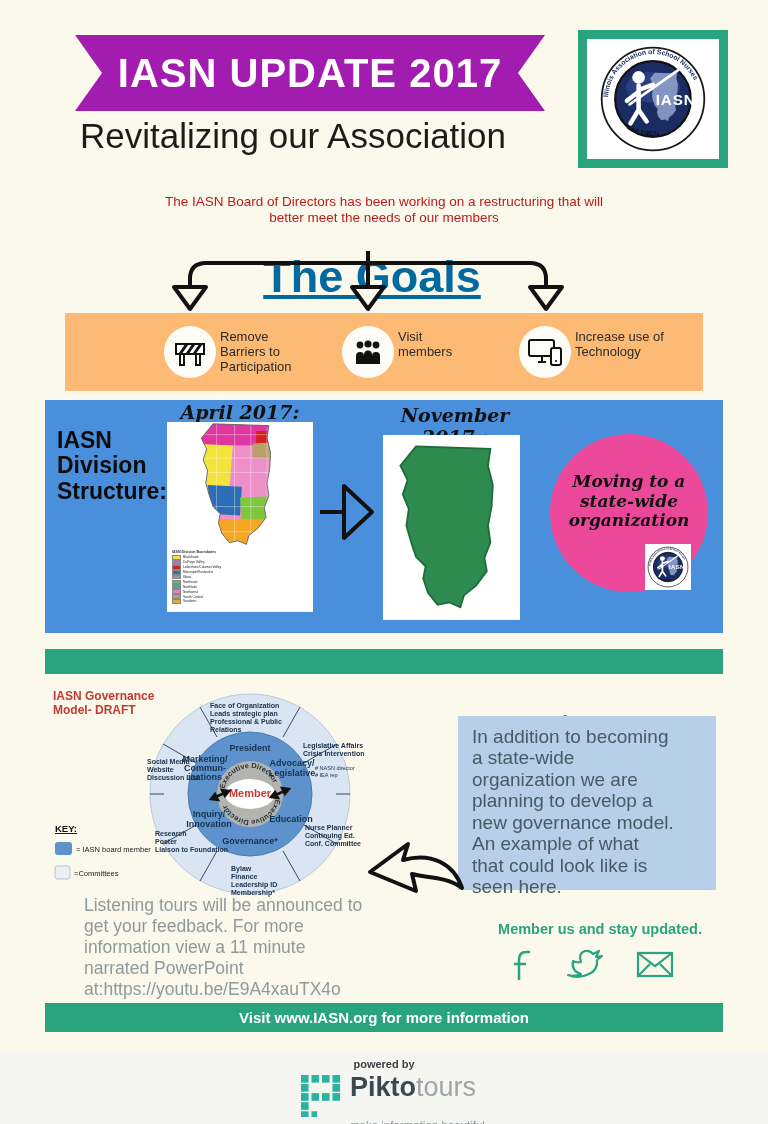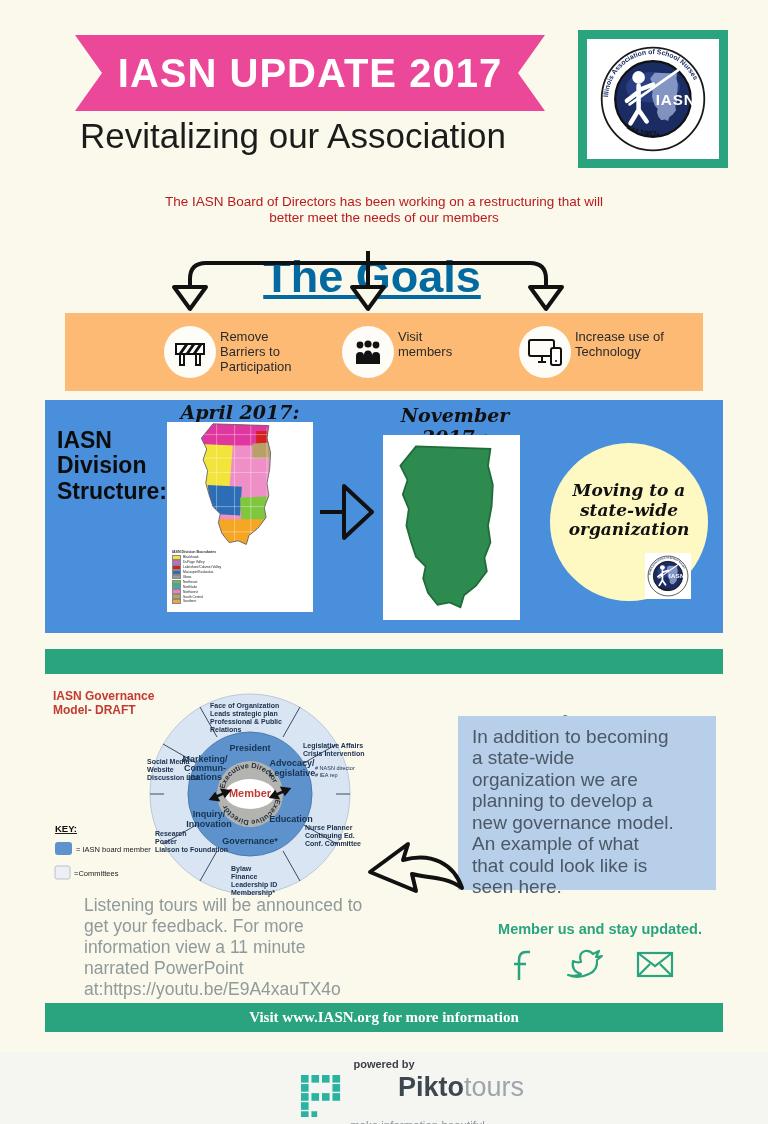--- a/index.html
+++ b/index.html
@@ -2,21 +2,21 @@
 <html><head>
 <meta charset="utf-8">
 <style>
   html,body{margin:0;padding:0;}
   body{width:768px;height:1124px;position:relative;background:#fbf8ec;
        font-family:"Liberation Sans",sans-serif;overflow:hidden;}
   .abs{position:absolute;}
   .preline{white-space:pre-line;}
 
   
-  .ribbon{left:75px;top:35px;width:470px;height:76px;background:#ec4899;
+  .ribbon{left:75px;top:35px;width:470px;height:76px;background:#a21caf;
           clip-path:polygon(0 0,100% 0,calc(100% - 27px) 50%,100% 100%,0 100%,27px 50%);
           display:flex;align-items:center;justify-content:center;}
   .ribbon span{color:#fff;font-size:40px;font-weight:bold;letter-spacing:1px;}
   .logo-box{left:578px;top:30px;width:132px;height:120px;background:#fff;
             border:9px solid #2aa47f;display:flex;align-items:center;justify-content:center;}
   .subtitle{left:80px;top:116px;width:490px;margin:0;font-size:35px;font-weight:400;color:#1c1c1a;}
   .intro{left:134px;top:180px;width:500px;text-align:center;font-size:13.5px;
          color:#b91c1c;line-height:1.25;}
   .goals-title{left:222px;top:214px;width:300px;text-align:center;font-size:45px;
                font-weight:bold;color:#0369a1;text-decoration:underline;}
@@ -42,52 +42,52 @@
   .lrow{display:flex;align-items:center;height:4.9px;}
   .lrow .sw{width:7px;height:2.8px;margin-right:2px;border:0.3px solid #888;}
   .lrow .lt{font-size:3.3px;color:#222;}
   .sw0{background:#f2e23c}.sw1{background:#cc66cc}.sw2{background:#cc2222}
   .sw3{background:#2e6fae}.sw4{background:#9a9a9a}.sw5{background:#57c84d}
   .sw6{background:#2ab5a5}.sw7{background:#ee7fc0}.sw8{background:#b9a06a}
   .sw9{background:#f0a637}
   .rightarrow{position:absolute;left:273px;top:78px;}
   .map-panel2{position:absolute;left:338px;top:35px;width:137px;height:185px;background:#fff;
               display:flex;align-items:center;justify-content:center;}
-  .bubble{position:absolute;left:505px;top:43px;width:158px;height:158px;border-radius:50%;
-          background:#fef9c3;}
+  .bubble{position:absolute;left:505px;top:34px;width:158px;height:158px;border-radius:50%;
+          background:#ec4899;}
   .bubble-text{position:absolute;left:0;top:38px;width:158px;text-align:center;
                font-size:17px;line-height:1.15;}
   .bubble-logo{position:absolute;left:95px;top:110px;width:46px;height:46px;background:#fff;
                display:flex;align-items:center;justify-content:center;}
 
   .greendiv{left:45px;top:649px;width:678px;height:25px;background:#2aa47f;}
 
   
   .gov{left:45px;top:678px;}
   .input-h{left:440px;top:684px;width:292px;text-align:center;font-size:26px;
            font-weight:bold;color:#649083;}
   .input-box{left:458px;top:716px;width:244px;height:164px;background:#b7cfe9;
              padding:10px 0 0 14px;font-size:19px;color:#4b5866;line-height:1.13;}
   .curvearrow{left:356px;top:836px;}
   .listening{left:84px;top:895px;width:380px;font-size:17.5px;color:#8f9a9b;line-height:1.2;}
   .follow{left:470px;top:921px;width:260px;text-align:center;font-size:14.5px;
           font-weight:bold;color:#2aa47f;}
   .social-row{left:505px;top:946px;width:170px;display:flex;justify-content:space-between;}
   .footerbar{left:45px;top:1003px;width:678px;height:29px;background:#2aa47f;
              display:flex;align-items:center;justify-content:center;}
-  .footerbar span{color:#fff;font-size:15px;font-weight:bold;font-family:Liberation Serif, serif;}
+  .footerbar span{color:#fff;font-size:15px;font-weight:bold;}
 
   
   .credits-bg{left:0;top:1052px;width:768px;height:72px;background:#f5f5f2;padding-left:48px;}
   .powered{position:absolute;left:0;top:6px;width:768px;text-align:center;font-size:11px;
            font-weight:bold;color:#3a3f45;}
   .brandrow{position:absolute;left:300px;top:22px;display:flex;align-items:flex-start;}
   .brandtxt{margin-left:8px;}
   .brandname{font-size:27px;line-height:27px;}
-  .bn-b{font-weight:bold;color:#3d4750;margin-left:48px;}
+  .bn-b{font-weight:bold;color:#3d4750;}
   .bn-l{color:#9fa6aa;}
   .tagline{font-size:11.5px;color:#8d969b;margin-top:18px;}
 </style>
 </head>
 <body>
 
 <svg width="0" height="0" style="position:absolute" aria-hidden="true">
   <defs>
     <path id="ilshape" d="M20,2 L82,4 L80,18 L84,34 L83,52 L80,68 L82,82 L77,95 L79,106 L70,118 L60,126 L57,136 L48,132 L38,134 L30,124 L26,112 L28,102 L20,94 L16,82 L12,68 L14,54 L9,42 L13,30 L7,18 Z"></path>
     <clipPath id="ilclip">

